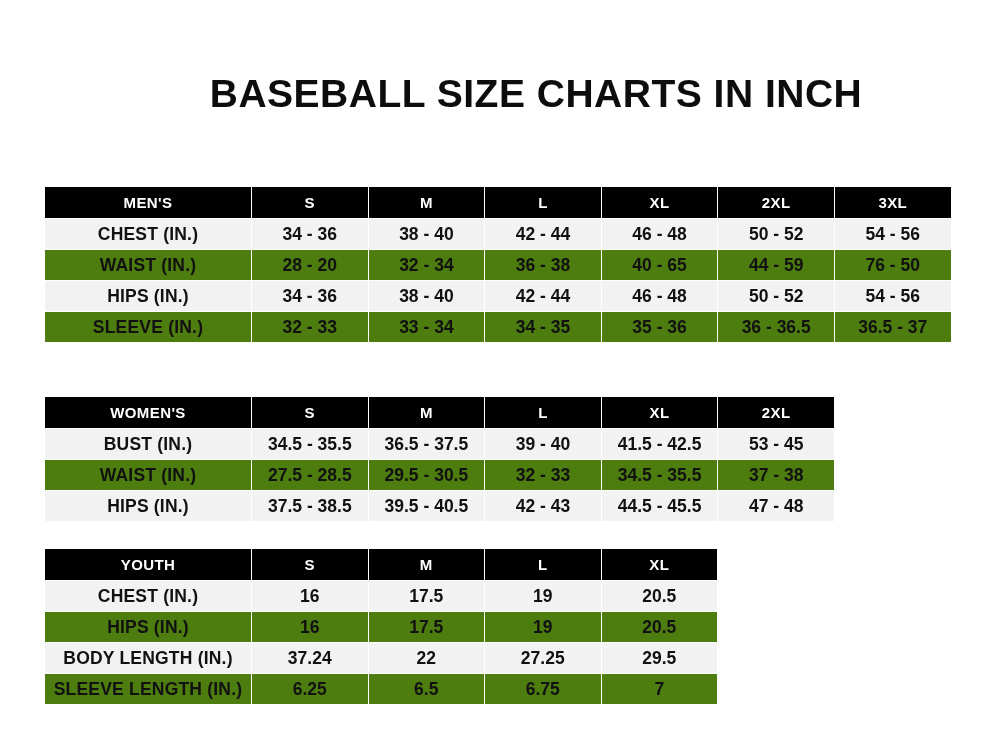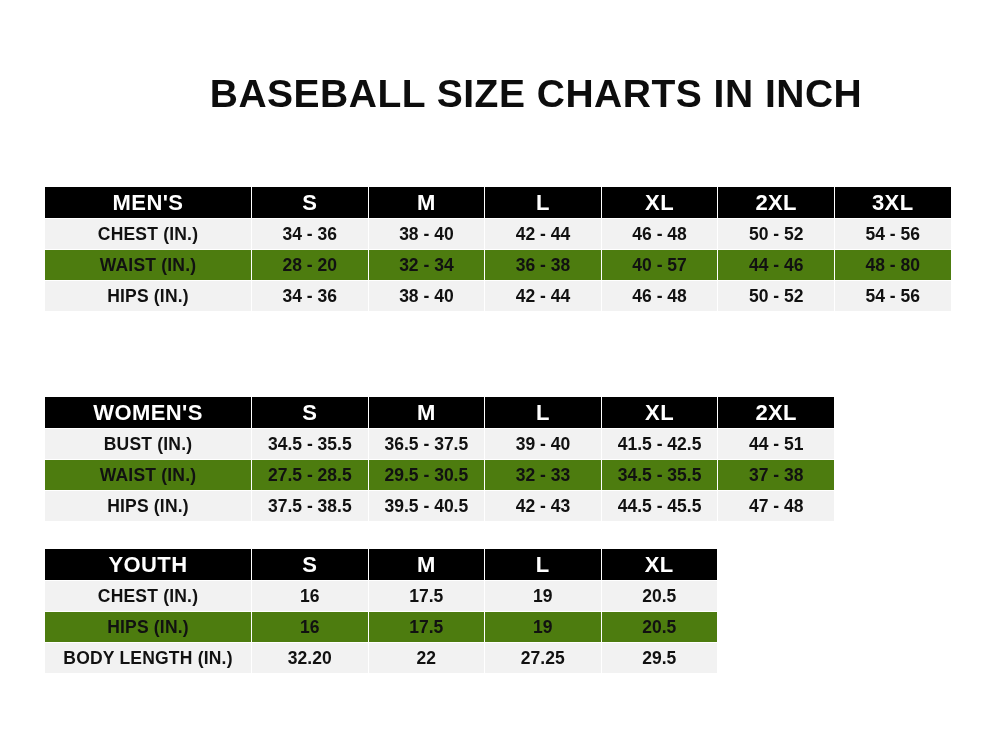--- a/index.html
+++ b/index.html
@@ -46,21 +46,21 @@
     font-weight: bold;
     font-size: 17.5px;
     padding: 0;
     height: 31px;
     color: #111111;
     box-sizing: border-box;
   }
   table.sizetable thead th {
     background: #000000;
     color: #ffffff;
-    font-size: 22px;
+    font-size: 15px;
     letter-spacing: 0.4px;
     height: 32px;
   }
   table.sizetable thead th.rowlabel-head {
     text-align: center;
   }
   tr.band-light td {
     background: #f2f2f2;
   }
   tr.band-dark td {
@@ -135,32 +135,41 @@
         <td>42 - 44</td>
         <td>46 - 48</td>
         <td>50 - 52</td>
         <td>54 - 56</td>
       </tr>
       <tr class="band-dark">
         <td class="rowlabel">WAIST (IN.)</td>
         <td>28 - 20</td>
         <td>32 - 34</td>
         <td>36 - 38</td>
-        <td>40 - 57</td>
-        <td>44 - 46</td>
-        <td>48 - 80</td>
+        <td>40 - 65</td>
+        <td>44 - 59</td>
+        <td>76 - 50</td>
       </tr>
       <tr class="band-light">
         <td class="rowlabel">HIPS (IN.)</td>
         <td>34 - 36</td>
         <td>38 - 40</td>
         <td>42 - 44</td>
         <td>46 - 48</td>
         <td>50 - 52</td>
         <td>54 - 56</td>
+      </tr>
+      <tr class="band-dark">
+        <td class="rowlabel">SLEEVE (IN.)</td>
+        <td>32 - 33</td>
+        <td>33 - 34</td>
+        <td>34 - 35</td>
+        <td>35 - 36</td>
+        <td>36 - 36.5</td>
+        <td>36.5 - 37</td>
       </tr>
     </tbody>
   </table>
 
   <table class="sizetable" id="womens-table">
     <colgroup>
       <col class="c0">
         <col class="cx">
         <col class="cx">
         <col class="cx">
@@ -177,21 +186,21 @@
         <th>2XL</th>
       </tr>
     </thead>
     <tbody>
       <tr class="band-light">
         <td class="rowlabel">BUST (IN.)</td>
         <td>34.5 - 35.5</td>
         <td>36.5 - 37.5</td>
         <td>39 - 40</td>
         <td>41.5 - 42.5</td>
-        <td>44 - 51</td>
+        <td>53 - 45</td>
       </tr>
       <tr class="band-dark">
         <td class="rowlabel">WAIST (IN.)</td>
         <td>27.5 - 28.5</td>
         <td>29.5 - 30.5</td>
         <td>32 - 33</td>
         <td>34.5 - 35.5</td>
         <td>37 - 38</td>
       </tr>
       <tr class="band-light">
@@ -232,21 +241,28 @@
       </tr>
       <tr class="band-dark">
         <td class="rowlabel">HIPS (IN.)</td>
         <td>16</td>
         <td>17.5</td>
         <td>19</td>
         <td>20.5</td>
       </tr>
       <tr class="band-light">
         <td class="rowlabel">BODY LENGTH (IN.)</td>
-        <td>32.20</td>
+        <td>37.24</td>
         <td>22</td>
         <td>27.25</td>
         <td>29.5</td>
       </tr>
+      <tr class="band-dark">
+        <td class="rowlabel">SLEEVE LENGTH (IN.)</td>
+        <td>6.25</td>
+        <td>6.5</td>
+        <td>6.75</td>
+        <td>7</td>
+      </tr>
     </tbody>
   </table>
 
 </div>
 
 </body></html>

